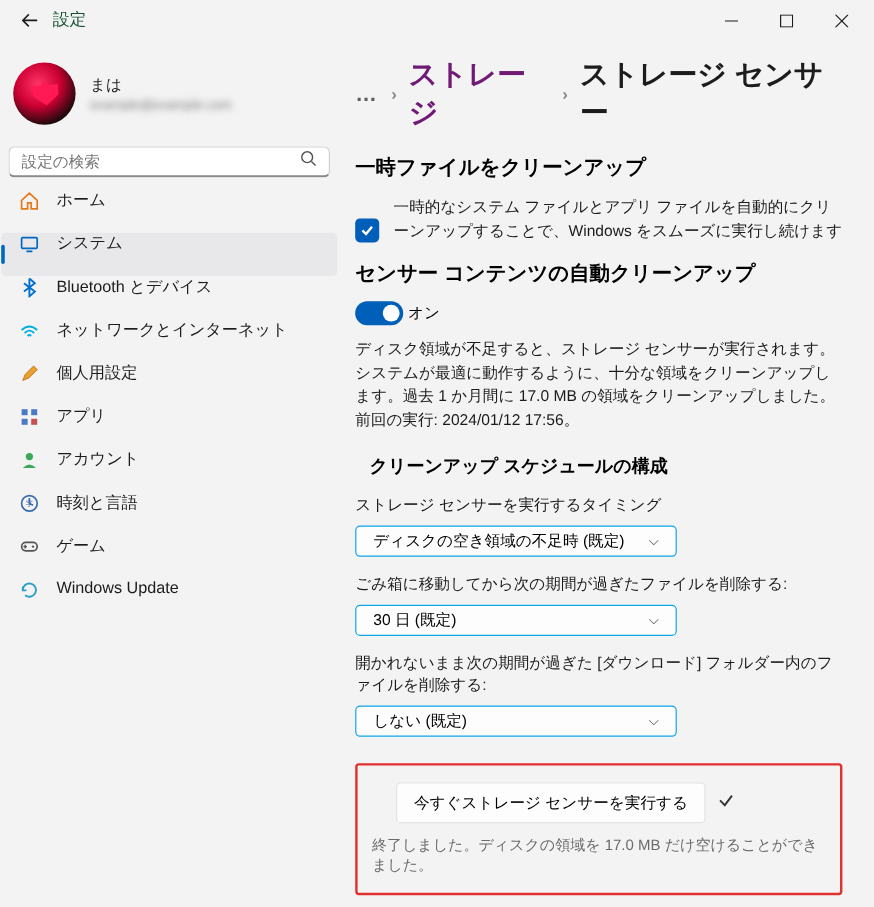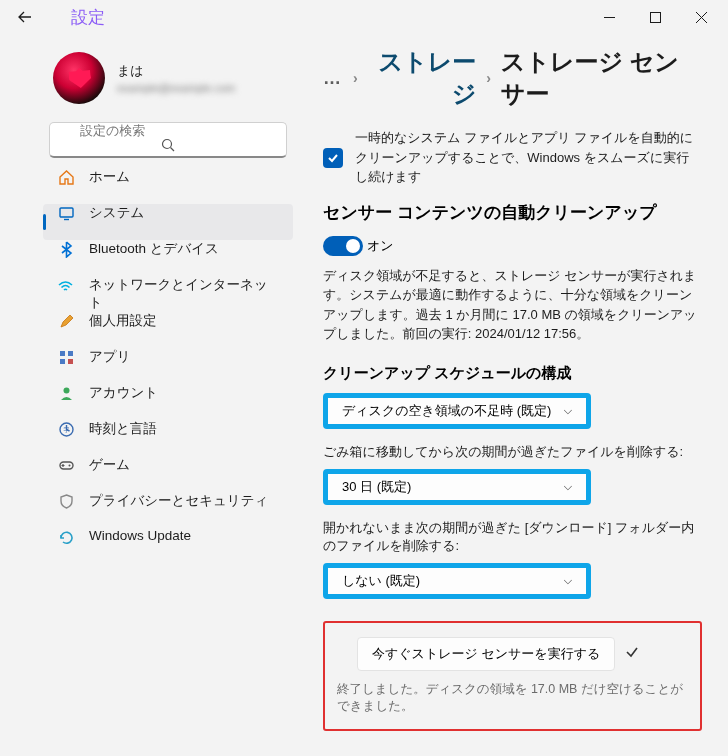--- a/index.html
+++ b/index.html
@@ -1,55 +1,55 @@
 <!DOCTYPE html>
 <html><head>
 <meta charset="utf-8">
 <style>
 * { margin: 0; padding: 0; box-sizing: border-box; font-family: "Segoe UI", "Yu Gothic UI", sans-serif; }
 body { width: 728px; height: 756px; background: #f3f3f3; overflow: hidden; }
 .titlebar { height: 34px; display: flex; align-items: center; padding: 0 4px; }
 .titlebar-left { display: flex; align-items: center; gap: 12px; padding-left: 14px; }
 .back-arrow { width: 14px; height: 14px; display: flex; align-items: center; justify-content: center; cursor: default; }
-.app-title { font-size: 17px; color: #8b5cf6; margin-left: 27px; }
+.app-title { font-size: 14px; color: #14532d; }
 .titlebar-right { margin-left: auto; display: flex; }
 .win-btn { width: 46px; height: 30px; display: flex; align-items: center; justify-content: center; cursor: default; }
 .layout { display: flex; height: calc(100% - 34px); }
-.sidebar { width: 282px; padding: 0 16px; flex-shrink: 0; margin-left: 27px; }
+.sidebar { width: 282px; padding: 0 1px; flex-shrink: 0; }
 .profile { display: flex; align-items: center; gap: 12px; padding: 18px 10px 12px 10px; }
 .avatar { width: 52px; height: 52px; border-radius: 50%; background: radial-gradient(circle at 40% 35%, #ff3366 0%, #cc0033 40%, #1a0a0a 75%); position: relative; overflow: hidden; }
 .avatar::before { content: ''; position: absolute; top: 16px; left: 16px; width: 22px; height: 20px; background: #ff1a55; clip-path: polygon(50% 0%, 65% 15%, 100% 15%, 100% 55%, 50% 100%, 0% 55%, 0% 15%, 35% 15%); transform: rotate(-5deg); }
 .profile-text { display: flex; flex-direction: column; gap: 2px; }
 .profile-name { font-size: 13px; color: #1c1c1c; }
 .profile-sub { font-size: 11px; color: #777; filter: blur(3px); }
-.search-box { margin: 6px 6px 10px 6px; display: flex; align-items: center; background: #fff; border: 1px solid #d0d0d0; border-bottom: 2px solid #888; border-radius: 5px; height: 36px; padding: 0 10px; flex-direction: column; }
+.search-box { margin: 6px 6px 10px 6px; display: flex; align-items: center; background: #fff; border: 1px solid #d0d0d0; border-bottom: 2px solid #888; border-radius: 5px; height: 26px; padding: 0 10px; }
 .search-box input { flex: 1; border: none; outline: none; font-size: 13px; background: transparent; }
 .search-box .search-icon { color: #555; }
 .nav { margin-top: 6px; }
 .nav-item { display: flex; align-items: flex-start; gap: 14px; height: 36px; padding: 0 14px; border-radius: 4px; font-size: 13.5px; color: #1c1c1c; cursor: default; position: relative; }
 .nav-item.active { background: #e8e8ea; }
 .nav-item.active::before { content: ''; position: absolute; left: 0; top: 10px; bottom: 10px; width: 3px; background: #0067c0; border-radius: 2px; }
 .nav-icon { width: 18px; height: 18px; display: flex; align-items: center; justify-content: center; }
 .main { flex: 1; padding: 12px 26px 0 14px; overflow-y: auto; }
 .breadcrumb { display: flex; align-items: center; gap: 10px; font-size: 24px; font-weight: 600; color: #1c1c1c; margin-bottom: 18px; }
 .breadcrumb .dots { color: #5c5c5c; letter-spacing: 2px; font-size: 18px; }
 .breadcrumb .chev { color: #888; font-size: 14px; }
-.breadcrumb .crumb-link { color: #0c4a6e; font-weight: 600; text-align: right; }
+.breadcrumb .crumb-link { color: #701a75; font-weight: 600; }
 h2.section { font-size: 17px; font-weight: 600; margin: 14px 0 12px 0; }
-h3.subsection { font-size: 15px; font-weight: 600; margin: 20px 0 10px 0; }
-.checkbox-row { display: flex; align-items: center; gap: 12px; margin-bottom: 8px; }
+h3.subsection { font-size: 15px; font-weight: 600; margin: 20px 0 10px 12px; }
+.checkbox-row { display: flex; align-items: flex-end; gap: 12px; margin-bottom: 8px; }
 .checkbox { width: 20px; height: 20px; background: #005fb8; border-radius: 4px; display: flex; align-items: center; justify-content: center; flex-shrink: 0; margin-top: 1px; }
 .check-text { font-size: 13px; line-height: 1.5; color: #1c1c1c; }
 .toggle-row { display: flex; align-items: center; gap: 4px; margin-bottom: 10px; }
 .toggle { width: 40px; height: 20px; background: #005fb8; border-radius: 10px; position: relative; }
 .toggle::after { content: ''; position: absolute; right: 3px; top: 3px; width: 14px; height: 14px; background: #fff; border-radius: 50%; }
 .toggle-label { font-size: 13px; }
 .desc { font-size: 13px; line-height: 1.5; color: #1c1c1c; margin-bottom: 4px; }
 .label { font-size: 13px; color: #1c1c1c; margin: 14px 0 8px 0; }
-.dropdown { display: flex; align-items: center; justify-content: space-between; background: #fdfdfd; border: 5px solid #0ea5e9; border-radius: 4px; height: 36px; padding: 0 14px; width: 268px; font-size: 13px; }
+.dropdown { display: flex; align-items: center; justify-content: space-between; background: #fdfdfd; border: 1px solid #0ea5e9; border-radius: 4px; height: 26px; padding: 0 14px; width: 268px; font-size: 13px; }
 .dropdown .chev-down { color: #555; font-size: 11px; }
 .run-box { border: 2px solid #e03030; border-radius: 3px; padding: 14px 12px 14px 12px; margin-top: 22px; }
 .run-btn-row { display: flex; align-items: center; gap: 10px; padding-left: 20px; }
 .run-btn { background: #fdfdfd; border: 1px solid #e3e3e3; border-radius: 4px; padding: 7px 14px; font-size: 13px; }
 .run-check { color: #333; }
 .run-status { font-size: 12.5px; color: #6b6b6b; margin-top: 10px; }
 </style>
 </head>
 <body>
 
@@ -176,64 +176,58 @@
               <rect x="2" y="5" width="13" height="7" rx="3.5" fill="none" stroke="#555" stroke-width="1.4"></rect>
               <circle cx="11.5" cy="8.5" r="1" fill="#555"></circle>
               <path d="M5 7 V10 M3.5 8.5 H6.5" stroke="#555" stroke-width="1.2"></path>
             </svg>
           </span>
           <span>ゲーム</span>
         </div>
       <div class="nav-item">
           <span class="nav-icon">
             <svg width="17" height="17" viewBox="0 0 17 17">
-              <path d="M8.5 2 L14 4 V8 Q14 13 8.5 15 Q3 13 3 8 V4 Z" fill="none" stroke="#888" stroke-width="1.4"></path>
-            </svg>
-          </span>
-          <span>プライバシーとセキュリティ</span>
-        </div>
-      <div class="nav-item">
-          <span class="nav-icon">
-            <svg width="17" height="17" viewBox="0 0 17 17">
               <path d="M3 9 A5.5 5.5 0 1 1 5 13" fill="none" stroke="#2aa0c8" stroke-width="1.6"></path>
               <path d="M3 6 V9 H6" fill="none" stroke="#2aa0c8" stroke-width="1.6"></path>
             </svg>
           </span>
           <span>Windows Update</span>
         </div>
     </div>
   </div>
 
   <div class="main">
     <div class="breadcrumb">
       <span class="dots">…</span>
       <span class="chev">›</span>
       <span class="crumb-link">ストレージ</span>
       <span class="chev">›</span>
       <span>ストレージ センサー</span>
     </div>
 
+    <h2 class="section">一時ファイルをクリーンアップ</h2>
     <div class="checkbox-row">
       <div class="checkbox">
         <svg width="12" height="12" viewBox="0 0 12 12">
             <path d="M2 6 L5 9 L10 3" stroke="#fff" stroke-width="2" fill="none"></path>
           </svg>
       </div>
       <div class="check-text">一時的なシステム ファイルとアプリ ファイルを自動的にクリーンアップすることで、Windows をスムーズに実行し続けます</div>
     </div>
 
     <h2 class="section">センサー コンテンツの自動クリーンアップ</h2>
     <div class="toggle-row">
       <div class="toggle"></div>
       <span class="toggle-label">オン</span>
     </div>
     <div class="desc">ディスク領域が不足すると、ストレージ センサーが実行されます。システムが最適に動作するように、十分な領域をクリーンアップします。過去 1 か月間に 17.0 MB の領域をクリーンアップしました。前回の実行: 2024/01/12 17:56。</div>
 
     <h3 class="subsection">クリーンアップ スケジュールの構成</h3>
 
+    <div class="label">ストレージ センサーを実行するタイミング</div>
     <div class="dropdown">
       <span>ディスクの空き領域の不足時 (既定)</span>
       <span class="chev-down">⌵</span>
     </div>
 
     <div class="label">ごみ箱に移動してから次の期間が過ぎたファイルを削除する:</div>
     <div class="dropdown">
       <span>30 日 (既定)</span>
       <span class="chev-down">⌵</span>
     </div>

